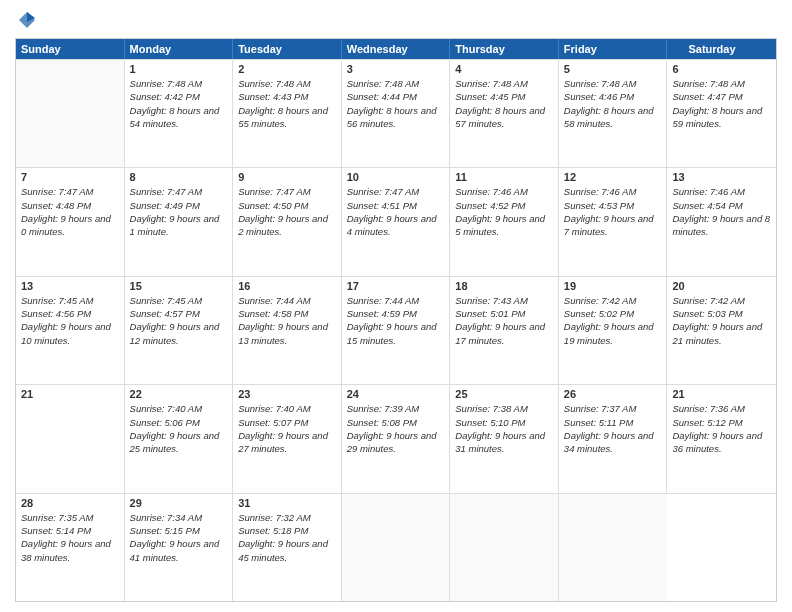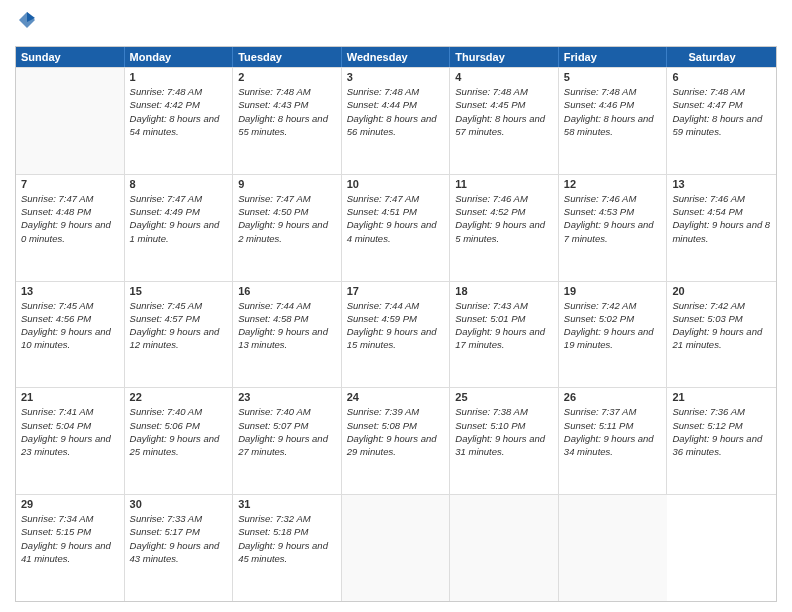--- a/index.html
+++ b/index.html
@@ -9,21 +9,20 @@
       width: 792px;
       height: 612px;
       overflow: hidden;
     }
     .page {
       width: 792px;
       height: 612px;
       padding: 10px 15px;
       display: flex;
       flex-direction: column;
-      gap: 8px;
     }
     .header {
       display: flex;
       justify-content: space-between;
       align-items: flex-start;
       margin-bottom: 8px;
     }
     .logo {
       display: flex;
       flex-direction: column;
@@ -226,21 +225,20 @@
             <div class="day-info">Sunrise: 7:42 AM<br>Sunset: 5:02 PM<br>Daylight: 9 hours and 19 minutes.</div>
           </div>
           <div class="cal-cell">
             <div class="day-number">20</div>
             <div class="day-info">Sunrise: 7:42 AM<br>Sunset: 5:03 PM<br>Daylight: 9 hours and 21 minutes.</div>
           </div>
         </div>
         <div class="cal-week">
           <div class="cal-cell">
             <div class="day-number">21</div>
-            <div class="day-info">Sunrise: 7:41 AM<br>Sunset: 5:04 PM<br>Daylight: 9 hours and 23 minutes.</div>
           </div>
           <div class="cal-cell">
             <div class="day-number">22</div>
             <div class="day-info">Sunrise: 7:40 AM<br>Sunset: 5:06 PM<br>Daylight: 9 hours and 25 minutes.</div>
           </div>
           <div class="cal-cell">
             <div class="day-number">23</div>
             <div class="day-info">Sunrise: 7:40 AM<br>Sunset: 5:07 PM<br>Daylight: 9 hours and 27 minutes.</div>
           </div>
           <div class="cal-cell">
@@ -255,26 +253,26 @@
             <div class="day-number">26</div>
             <div class="day-info">Sunrise: 7:37 AM<br>Sunset: 5:11 PM<br>Daylight: 9 hours and 34 minutes.</div>
           </div>
           <div class="cal-cell">
             <div class="day-number">21</div>
             <div class="day-info">Sunrise: 7:36 AM<br>Sunset: 5:12 PM<br>Daylight: 9 hours and 36 minutes.</div>
           </div>
         </div>
         <div class="cal-week">
           <div class="cal-cell">
+            <div class="day-number">28</div>
+            <div class="day-info">Sunrise: 7:35 AM<br>Sunset: 5:14 PM<br>Daylight: 9 hours and 38 minutes.</div>
+          </div>
+          <div class="cal-cell">
             <div class="day-number">29</div>
             <div class="day-info">Sunrise: 7:34 AM<br>Sunset: 5:15 PM<br>Daylight: 9 hours and 41 minutes.</div>
-          </div>
-          <div class="cal-cell">
-            <div class="day-number">30</div>
-            <div class="day-info">Sunrise: 7:33 AM<br>Sunset: 5:17 PM<br>Daylight: 9 hours and 43 minutes.</div>
           </div>
           <div class="cal-cell">
             <div class="day-number">31</div>
             <div class="day-info">Sunrise: 7:32 AM<br>Sunset: 5:18 PM<br>Daylight: 9 hours and 45 minutes.</div>
           </div>
           <div class="cal-cell empty"></div>
           <div class="cal-cell empty"></div>
           <div class="cal-cell empty"></div>
         </div>
       </div>

